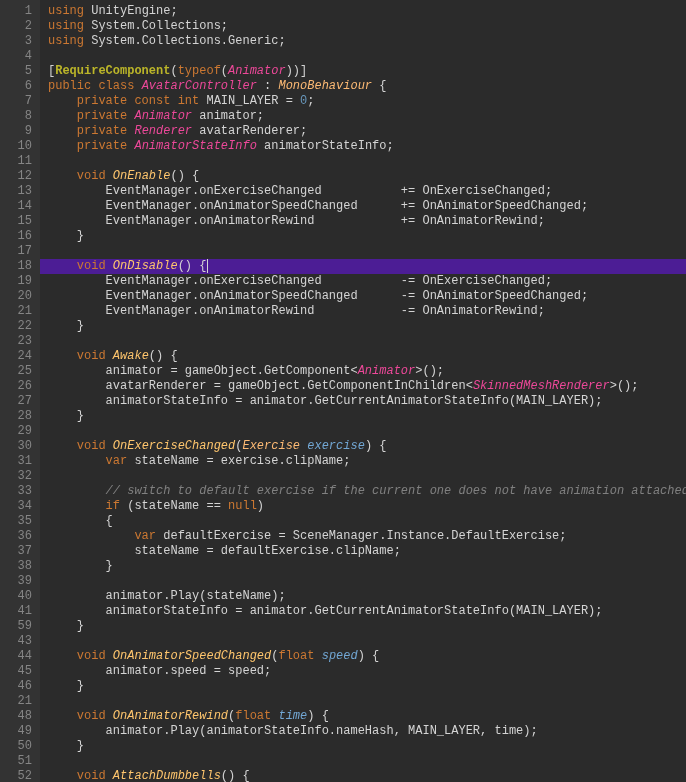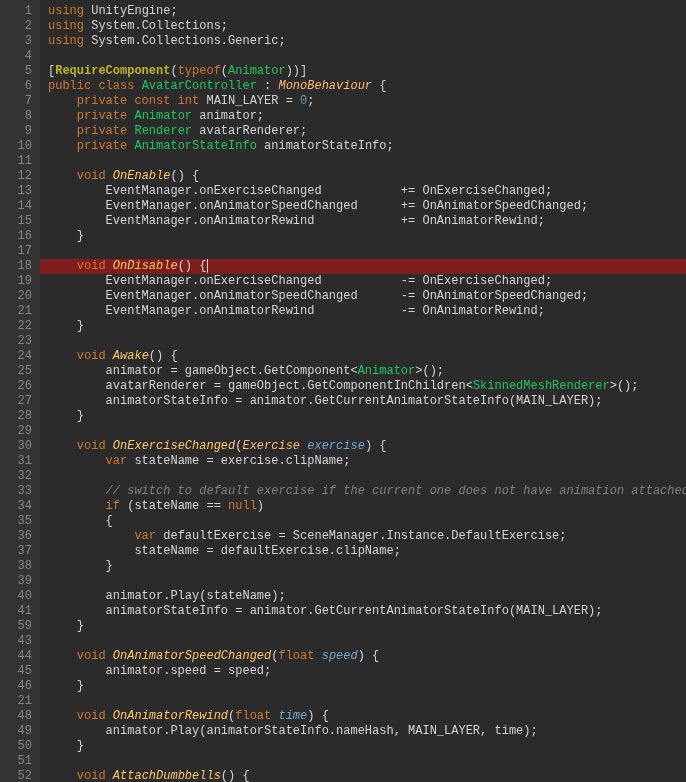--- a/index.html
+++ b/index.html
@@ -34,33 +34,33 @@
   padding-left: 8px;
   padding-top: 4px;
   white-space: pre;
   overflow: hidden;
 }
 .code .line {
   height: 15px;
   position: relative;
 }
 .code .line.active {
-  background: #7f1d1d;
+  background: #4c1d95;
   margin-left: -8px;
   padding-left: 8px;
 }
 .kw { color: #cc7832; }
 .type { color: #fdba74; font-style: italic; }
 .method { color: #ffc66d; font-style: italic; }
 .num { color: #6897bb; }
 .comment { color: #808080; font-style: italic; }
 .op { color: #d4d4d4; }
 .attr { color: #bbb529; font-weight: bold; }
 .param { color: #72a7d4; font-style: italic; }
-.class { color: #22c55e; }
+.class { color: #ec4899; font-style: italic; }
 .cursor {
   display: inline-block;
   width: 1px;
   height: 14px;
   background: #d4d4d4;
   vertical-align: text-bottom;
   margin-left: 1px;
 }
 </style>
 </head>

